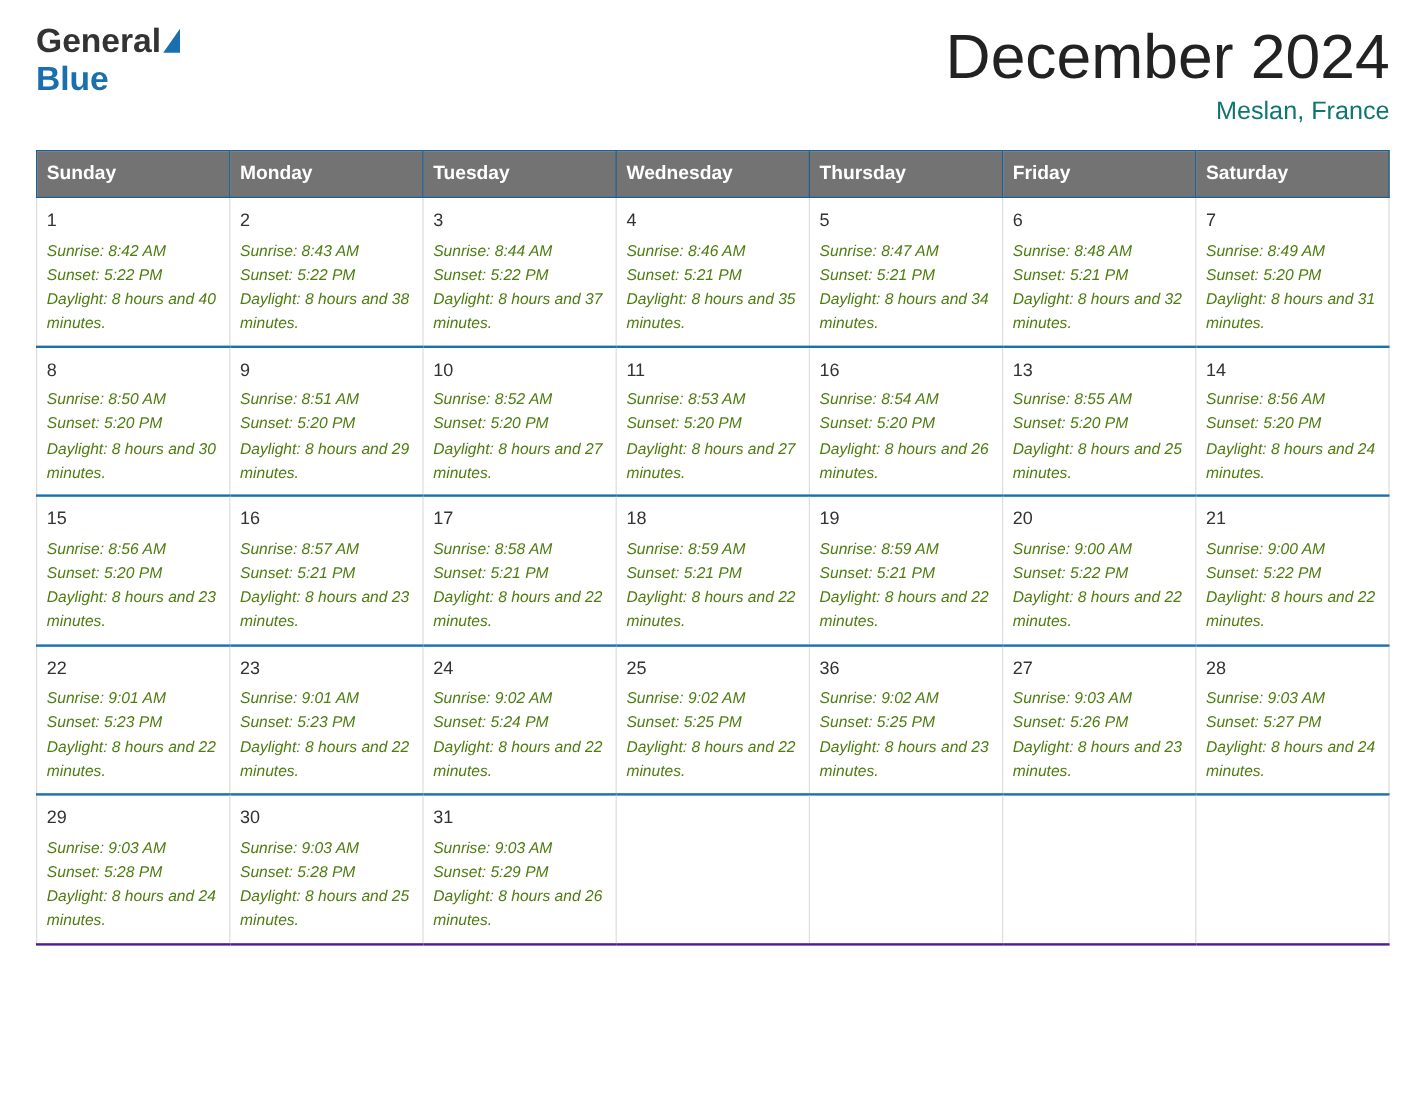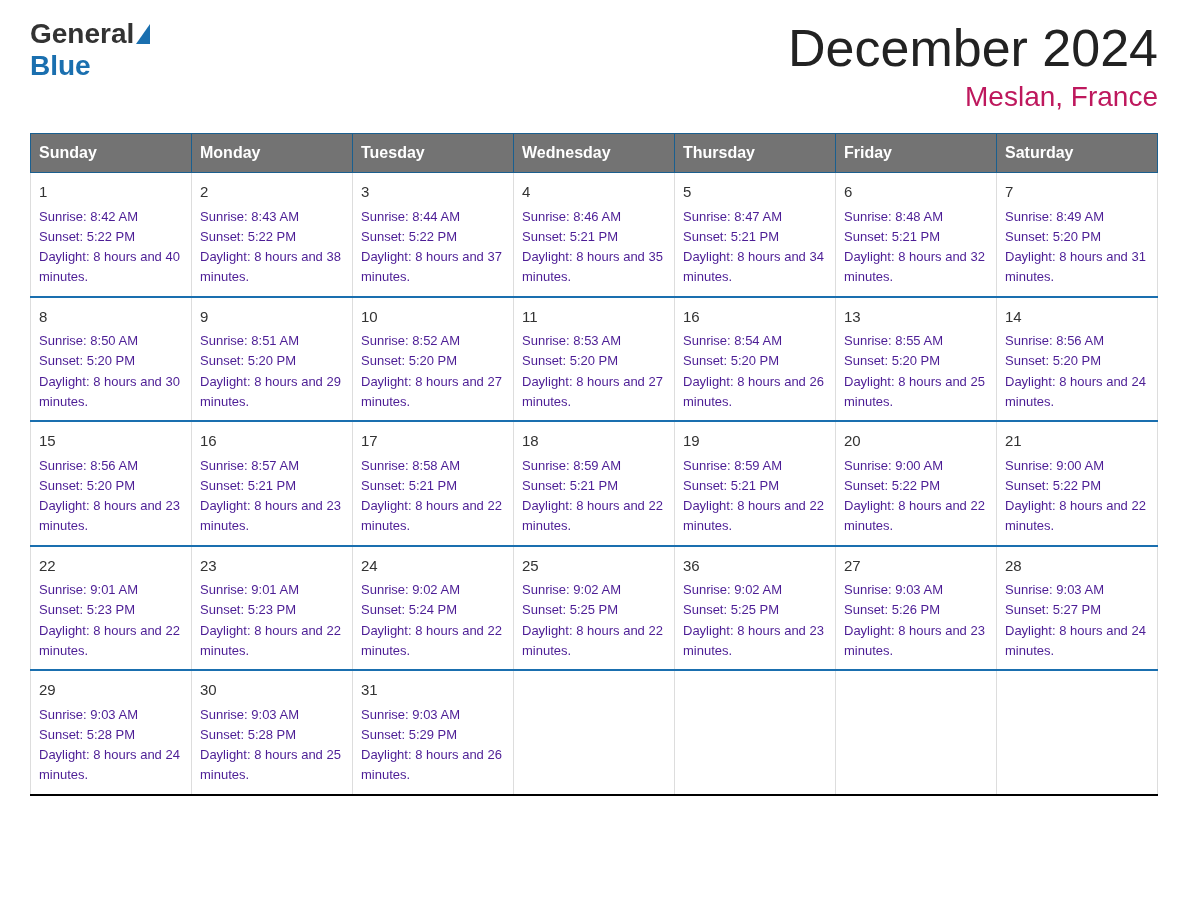--- a/index.html
+++ b/index.html
@@ -49,22 +49,22 @@
     .title-section {
       text-align: right;
     }
     .month-title {
       font-size: 52px;
       font-weight: normal;
       color: #222;
       line-height: 1.1;
     }
     .location {
-      font-size: 28px;
-      color: #be185d;
+      font-size: 21px;
+      color: #0f766e;
       margin-top: 4px;
       text-align: right;
     }
     table {
       width: 100%;
       border-collapse: collapse;
       table-layout: fixed;
     }
     thead tr th {
       background-color: #737373;
@@ -92,24 +92,25 @@
       background: #fff;
     }
     .day-num {
       font-size: 15px;
       font-weight: normal;
       display: block;
       margin-bottom: 3px;
     }
     .day-info {
       font-size: 13px;
-      color: #4c1d95;
+      color: #4d7c0f;
+      font-style: italic;
     }
     tbody tr:last-child td {
-      border-bottom: 2px solid #000000;
+      border-bottom: 2px solid #4c1d95;
     }
   </style>
 </head>
 <body>
 
 <div class="header">
   <div class="logo">
     <div class="logo-text">
       <span class="logo-general">General</span>
       <span class="logo-triangle"></span>

